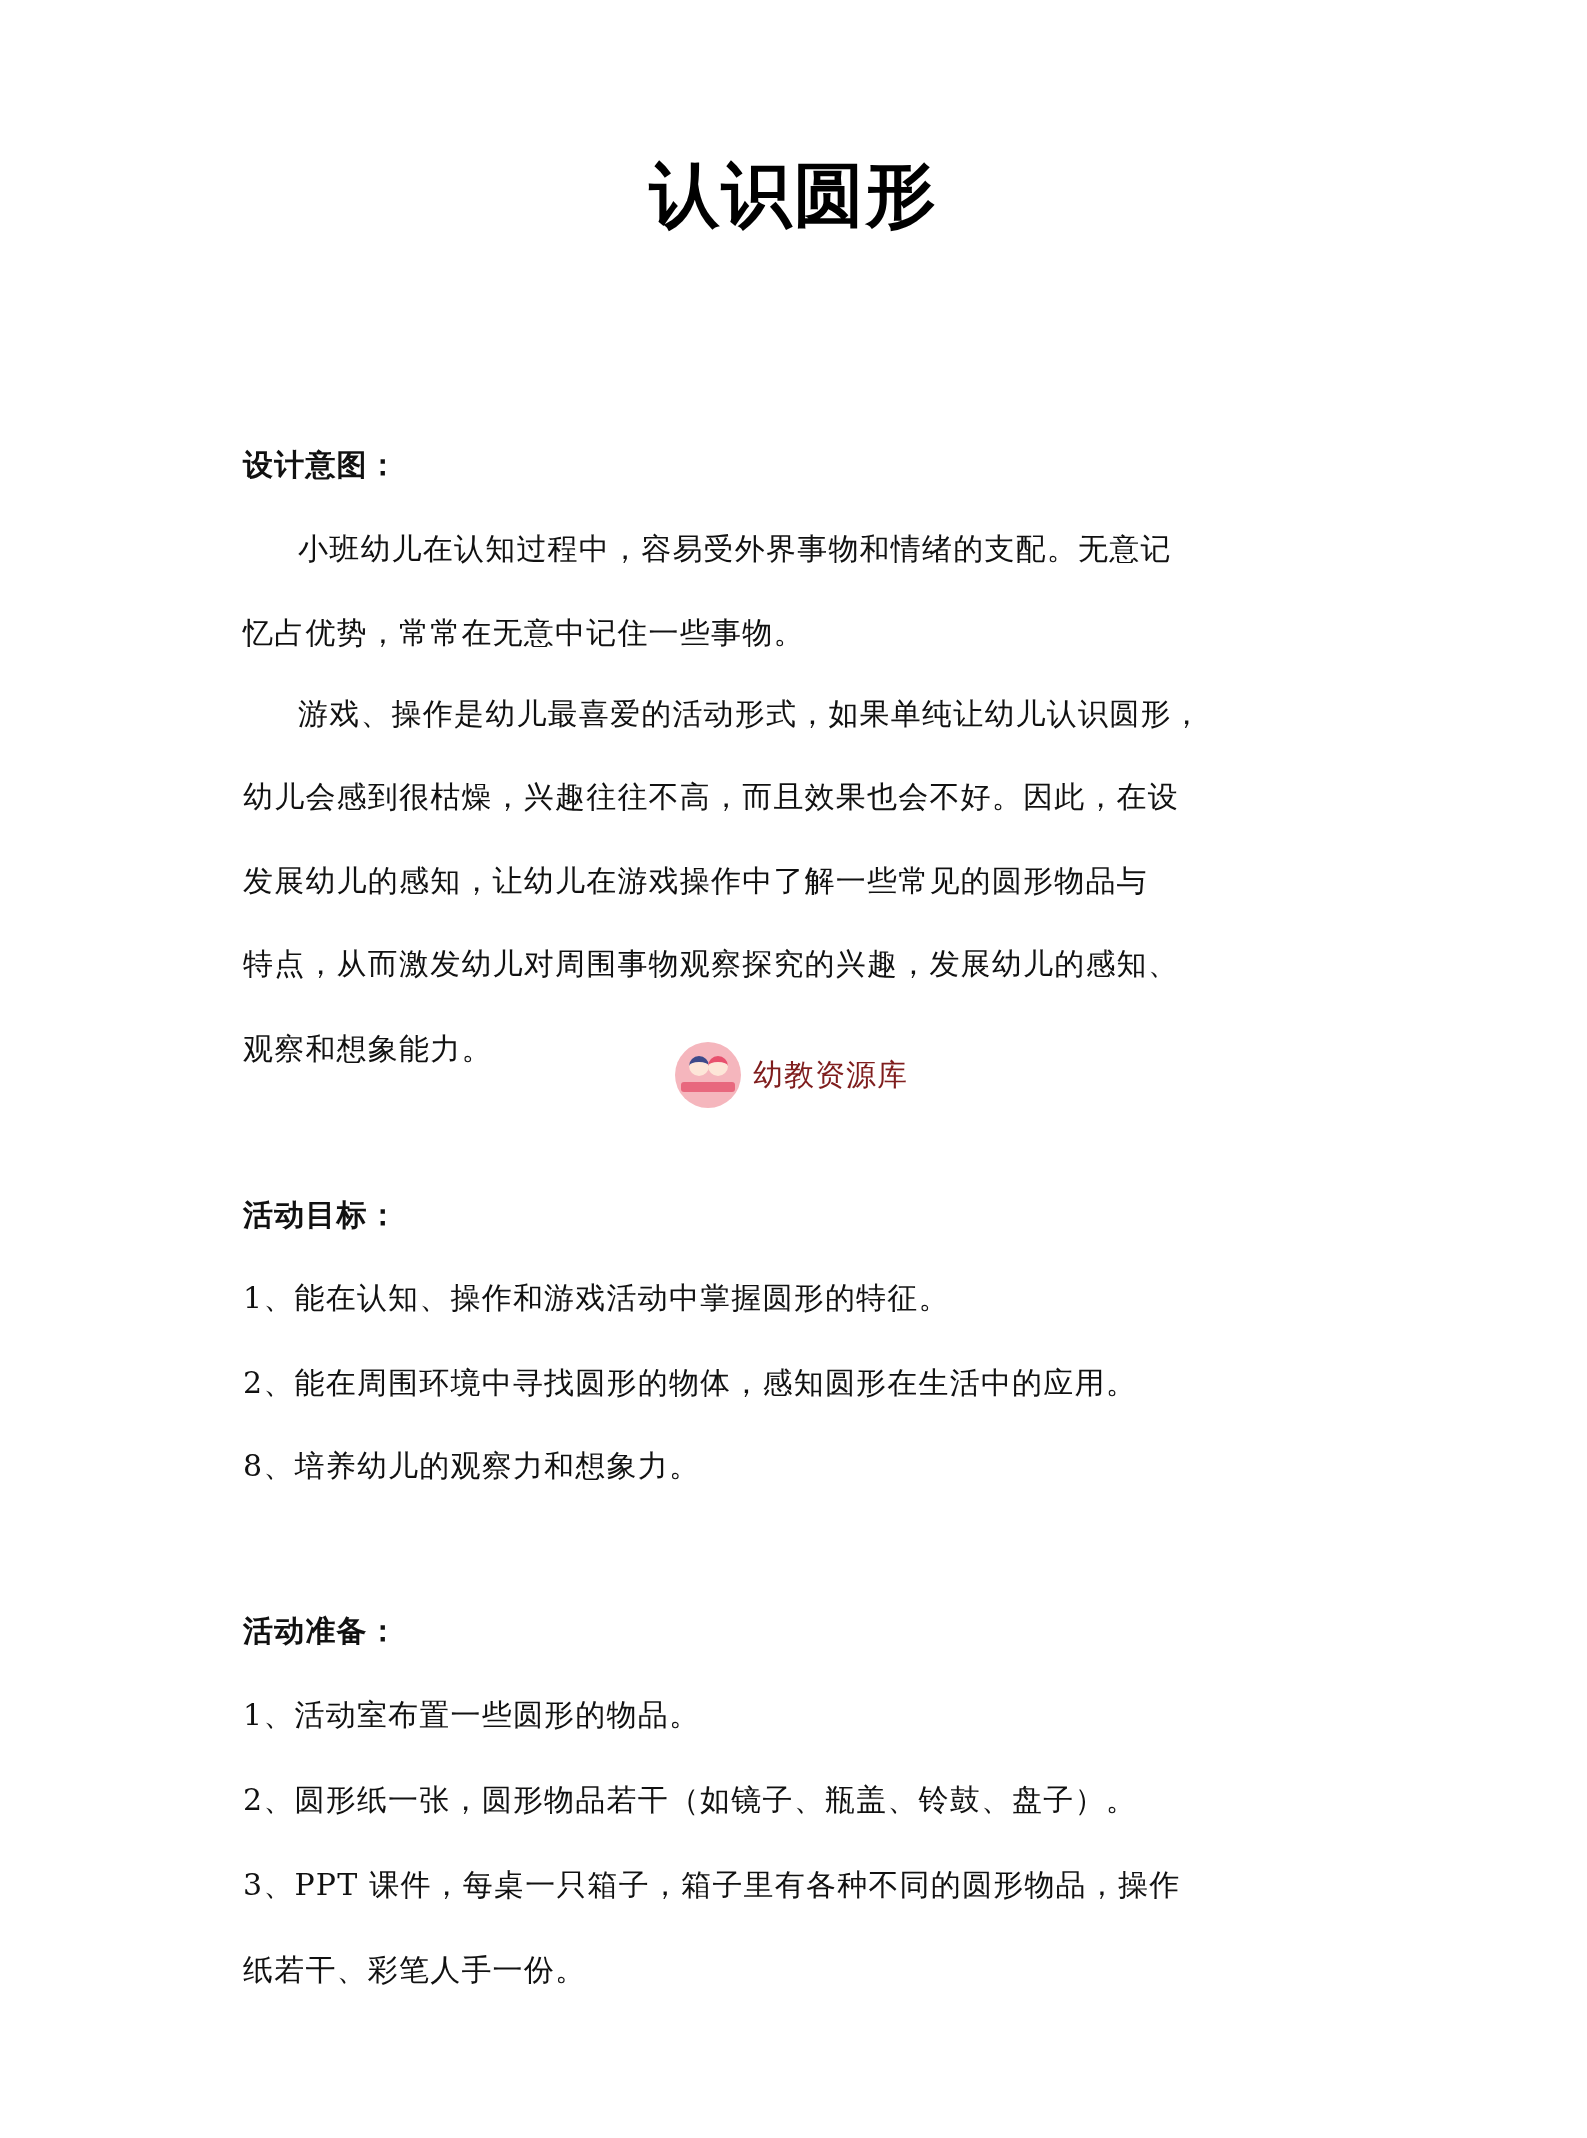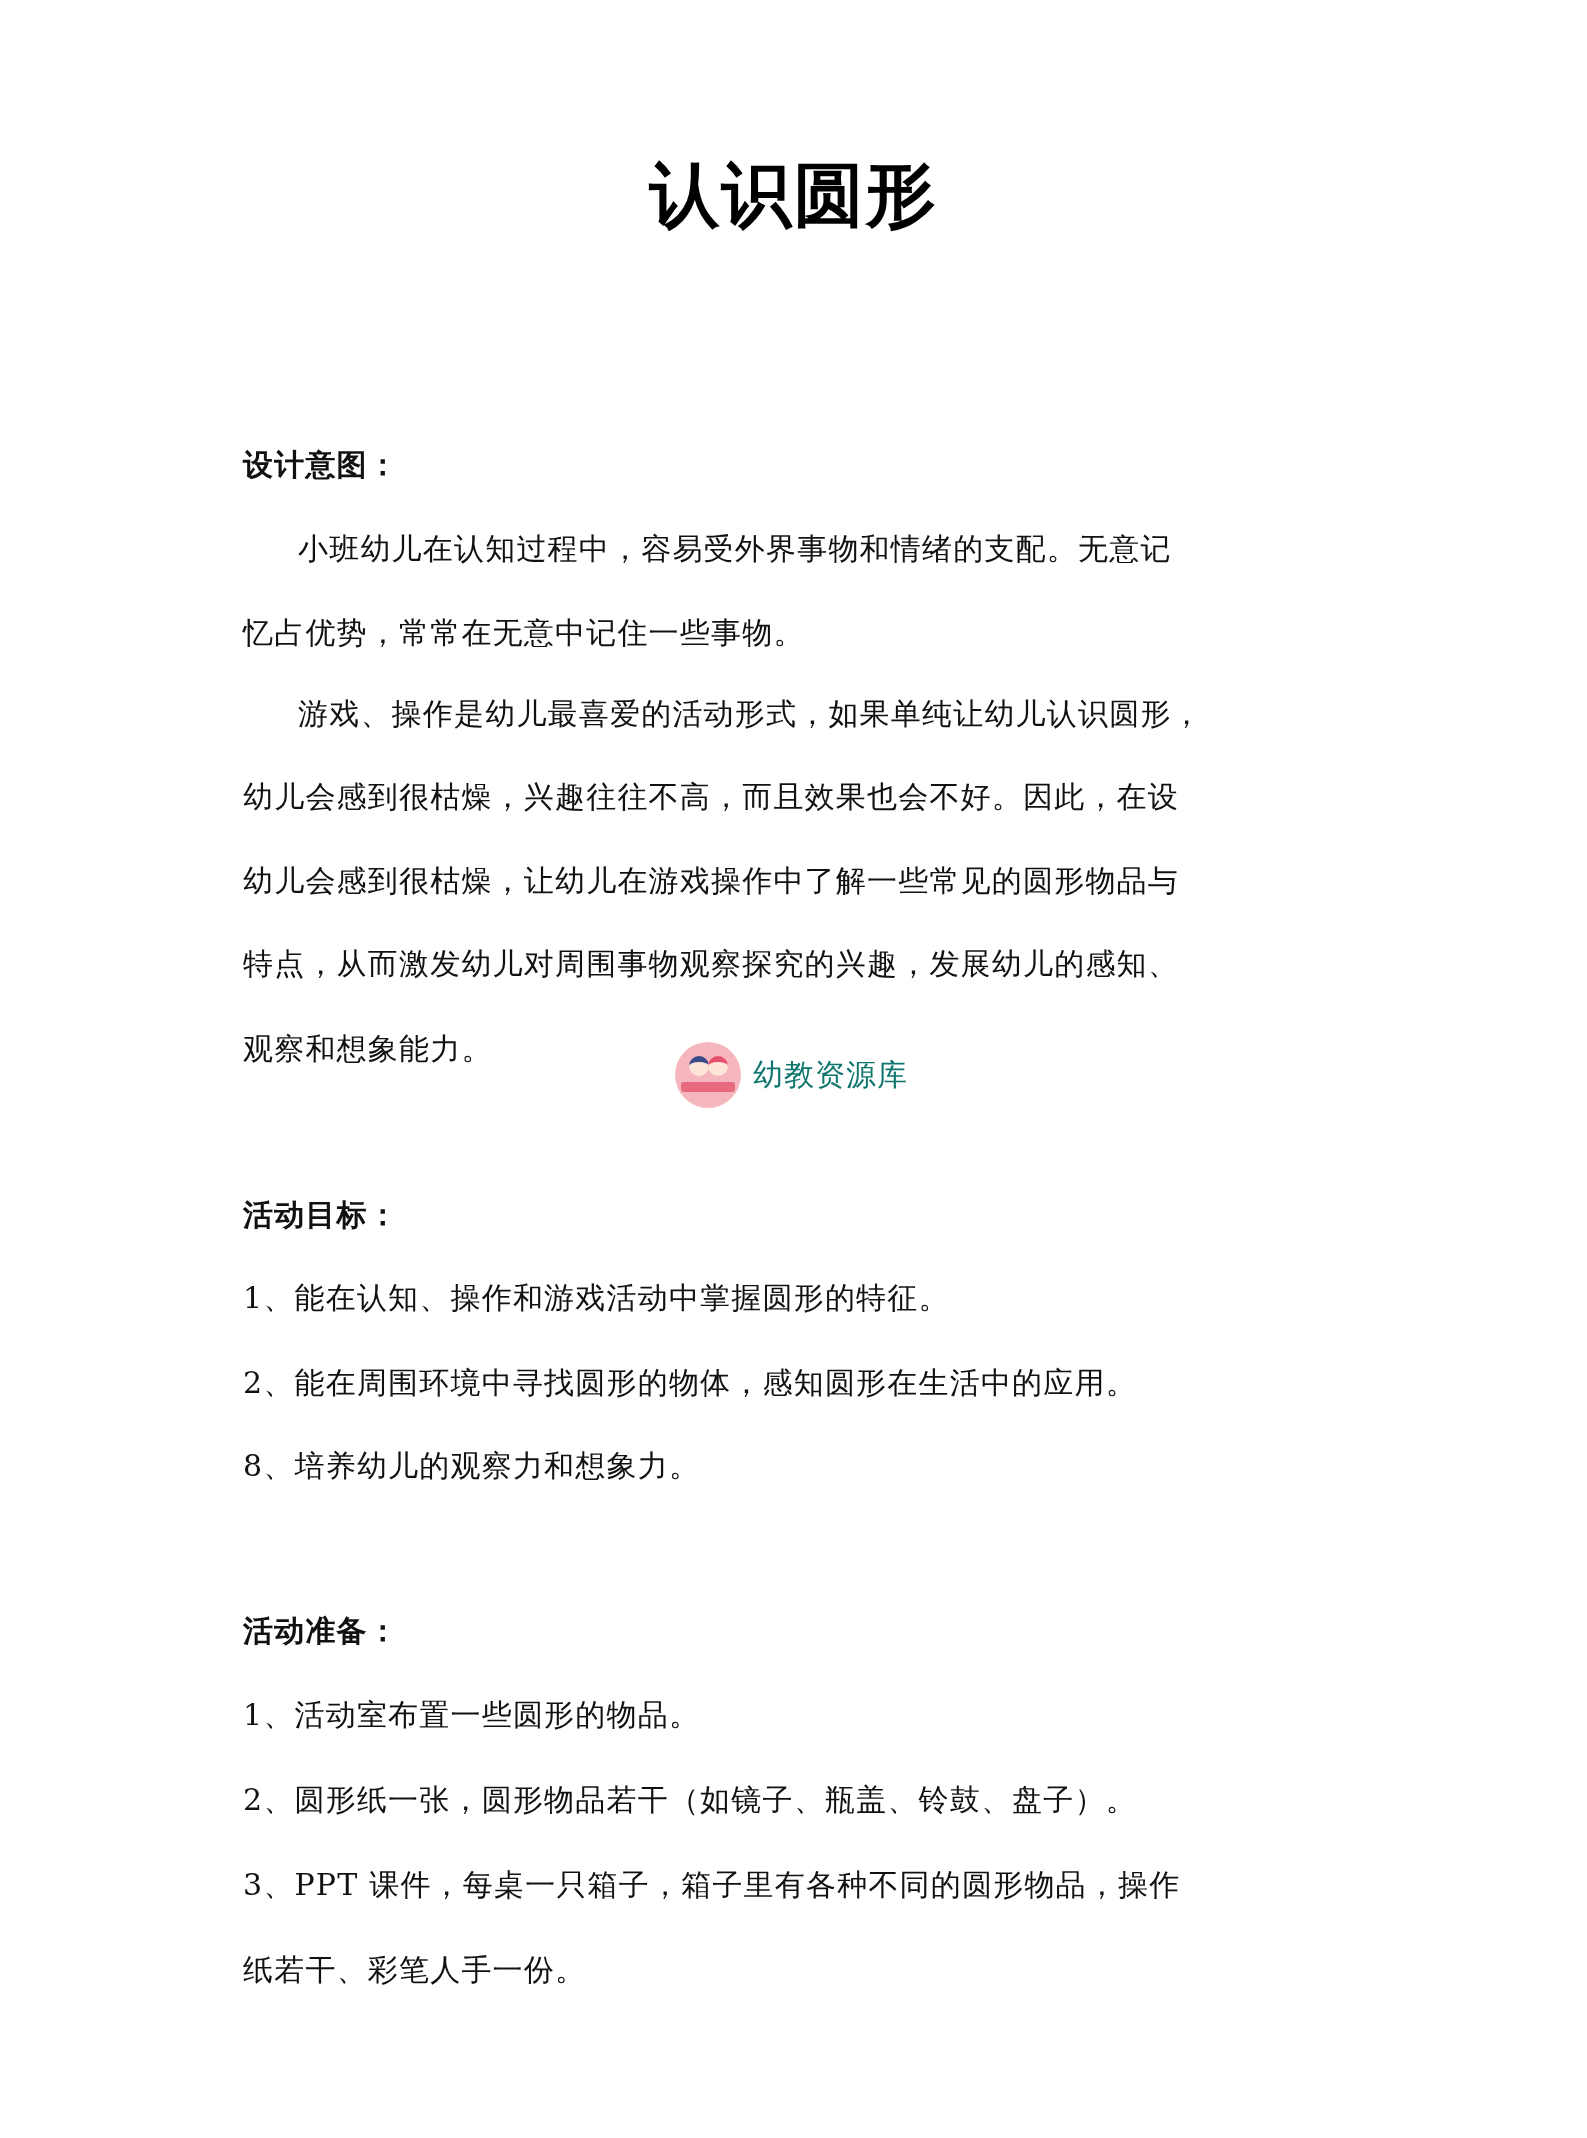--- a/index.html
+++ b/index.html
@@ -26,34 +26,34 @@
   }
   .wm-logo {
     width: 66px; height: 66px; border-radius: 50%;
     background: #f5b6bd; position: relative; overflow: hidden;
   }
   .wm-face1 { position: absolute; left: 14px; top: 14px; width: 20px; height: 20px; border-radius: 50%; background: #fde6d8; border-top: 6px solid #3d4a8a; box-sizing: border-box; }
   .wm-face2 { position: absolute; left: 33px; top: 14px; width: 20px; height: 20px; border-radius: 50%; background: #fde6d8; border-top: 6px solid #e8516e; box-sizing: border-box; }
   .wm-badge { position: absolute; left: 6px; right: 6px; top: 40px; height: 10px; background: #e8687e; border-radius: 3px; }
   .wm-text {
     font-family: "DejaVu Sans", "Liberation Sans", sans-serif;
-    font-size: 30px; color: #0f766e; letter-spacing: 1px;
+    font-size: 30px; color: #7f1d1d; letter-spacing: 1px;
   }
 </style>
 </head>
 <body>
 
 <div class="title">认识圆形</div>
 
 <div class="line heading" style="top:441px">设计意图：</div>
 <div class="line indent" style="top:525px">小班幼儿在认知过程中，容易受外界事物和情绪的支配。无意记</div>
 <div class="line" style="top:609px">忆占优势，常常在无意中记住一些事物。</div>
 <div class="line indent" style="top:690px">游戏、操作是幼儿最喜爱的活动形式，如果单纯让幼儿认识圆形，</div>
 <div class="line" style="top:773px">幼儿会感到很枯燥，兴趣往往不高，而且效果也会不好。因此，在设</div>
-<div class="line" style="top:857px">幼儿会感到很枯燥，让幼儿在游戏操作中了解一些常见的圆形物品与</div>
+<div class="line" style="top:857px">发展幼儿的感知，让幼儿在游戏操作中了解一些常见的圆形物品与</div>
 <div class="line" style="top:940px">特点，从而激发幼儿对周围事物观察探究的兴趣，发展幼儿的感知、</div>
 <div class="line" style="top:1025px">观察和想象能力。</div>
 
 <div class="watermark">
   <div class="wm-logo">
     <div class="wm-face1"></div>
     <div class="wm-face2"></div>
     <div class="wm-badge"></div>
   </div>
   <span class="wm-text">幼教资源库</span>

